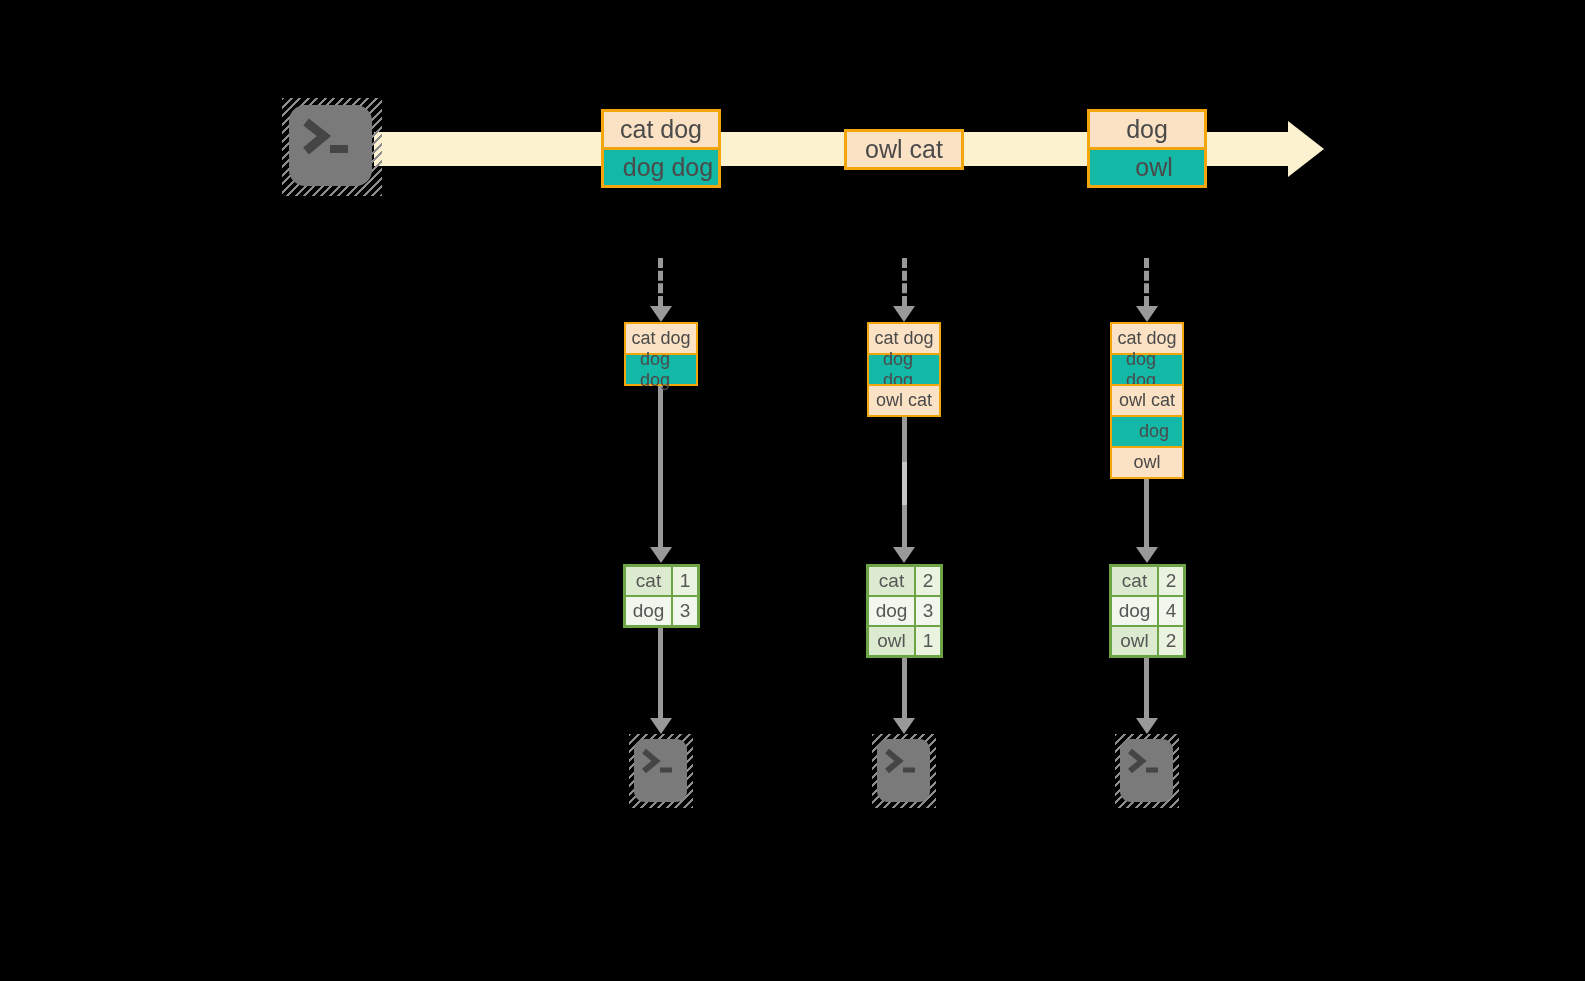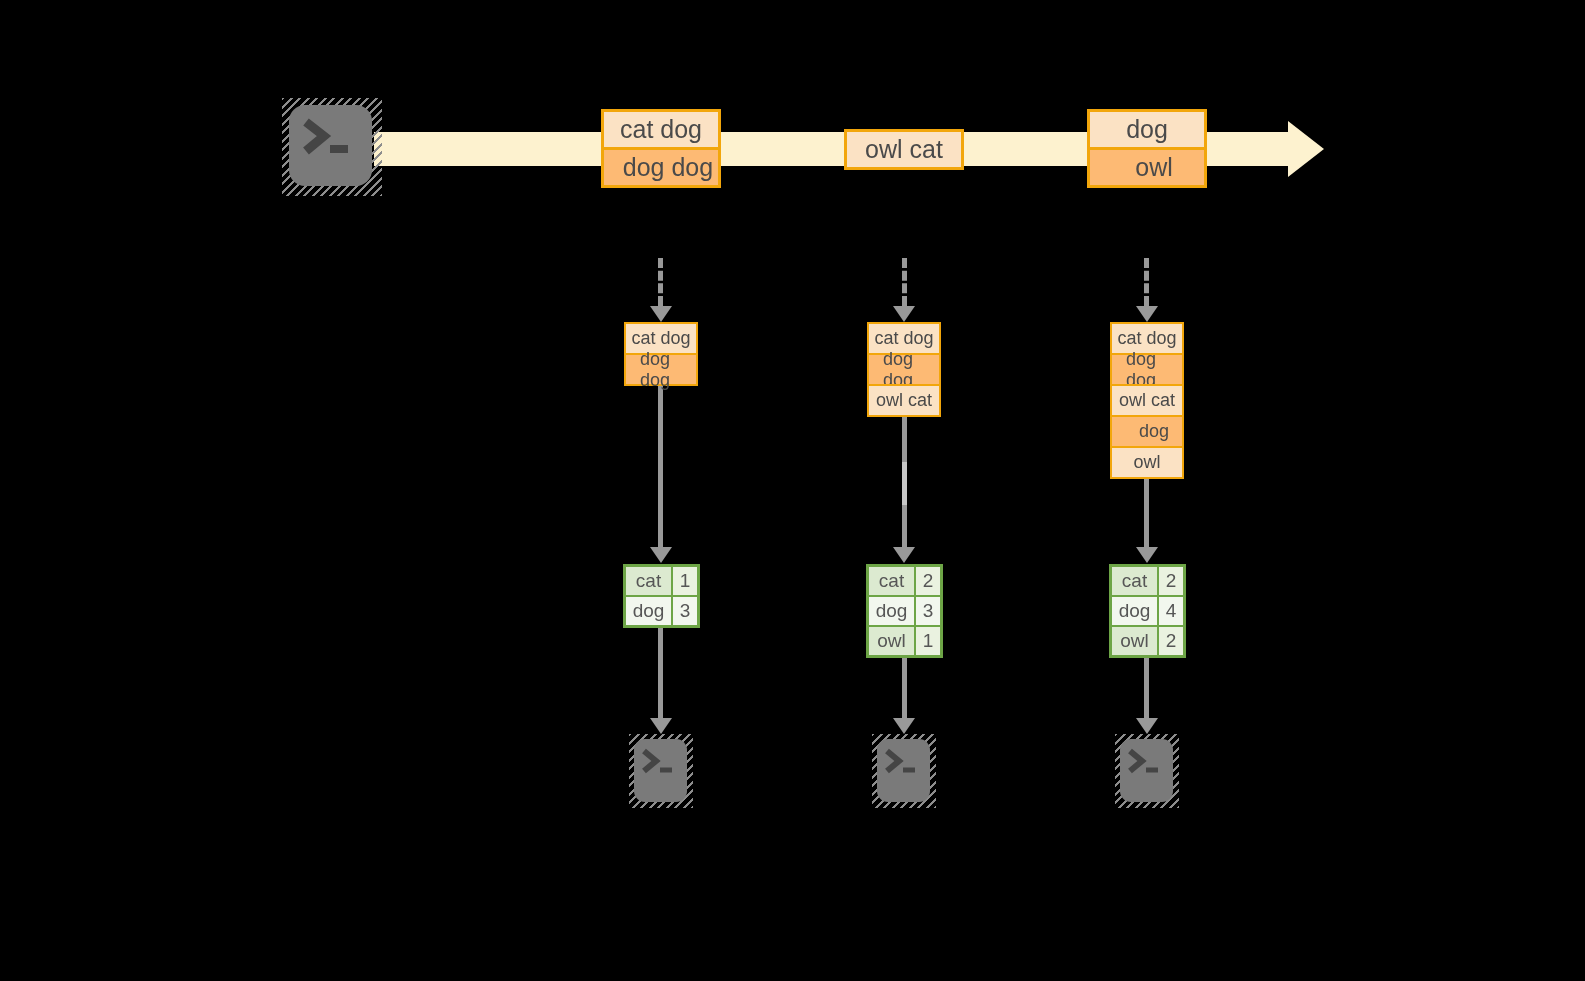--- a/index.html
+++ b/index.html
@@ -13,21 +13,21 @@
     border-left:36px solid #fdf2cf;border-top:28px solid transparent;border-bottom:28px solid transparent;}
   
   .event{position:absolute;display:flex;flex-direction:column;}
   .row-lg{box-sizing:border-box;width:120px;height:41px;border:3px solid #f2a60b;
     display:flex;align-items:center;justify-content:center;font-size:25px;color:#4a4a4a;}
   .row-lg + .row-lg{margin-top:-3px;}
   .row-sm{box-sizing:border-box;width:74px;height:33px;border:2px solid #f2a60b;
     display:flex;align-items:center;justify-content:center;font-size:18px;color:#4a4a4a;}
   .row-sm + .row-sm{margin-top:-2px;}
   .fa{background:#fbe2c4;}
-  .fb{background:#fdba74;padding-left:14px;}
+  .fb{background:#14b8a6;padding-left:14px;}
   
   .vdash{position:absolute;width:0;border-left:5px dashed #999;}
   .vline{position:absolute;width:5px;background:#999;}
   .vhead{position:absolute;width:0;height:0;
     border-left:11px solid transparent;border-right:11px solid transparent;border-top:16px solid #999;}
   
   .banner{position:absolute;left:697px;top:462px;width:426px;height:43px;background:#fff;
     display:flex;align-items:center;justify-content:center;font-size:35px;color:#1c1c1c;}
   .banner-cross{position:absolute;left:902px;top:462px;width:5px;height:43px;background:#c7c7c7;}
   

